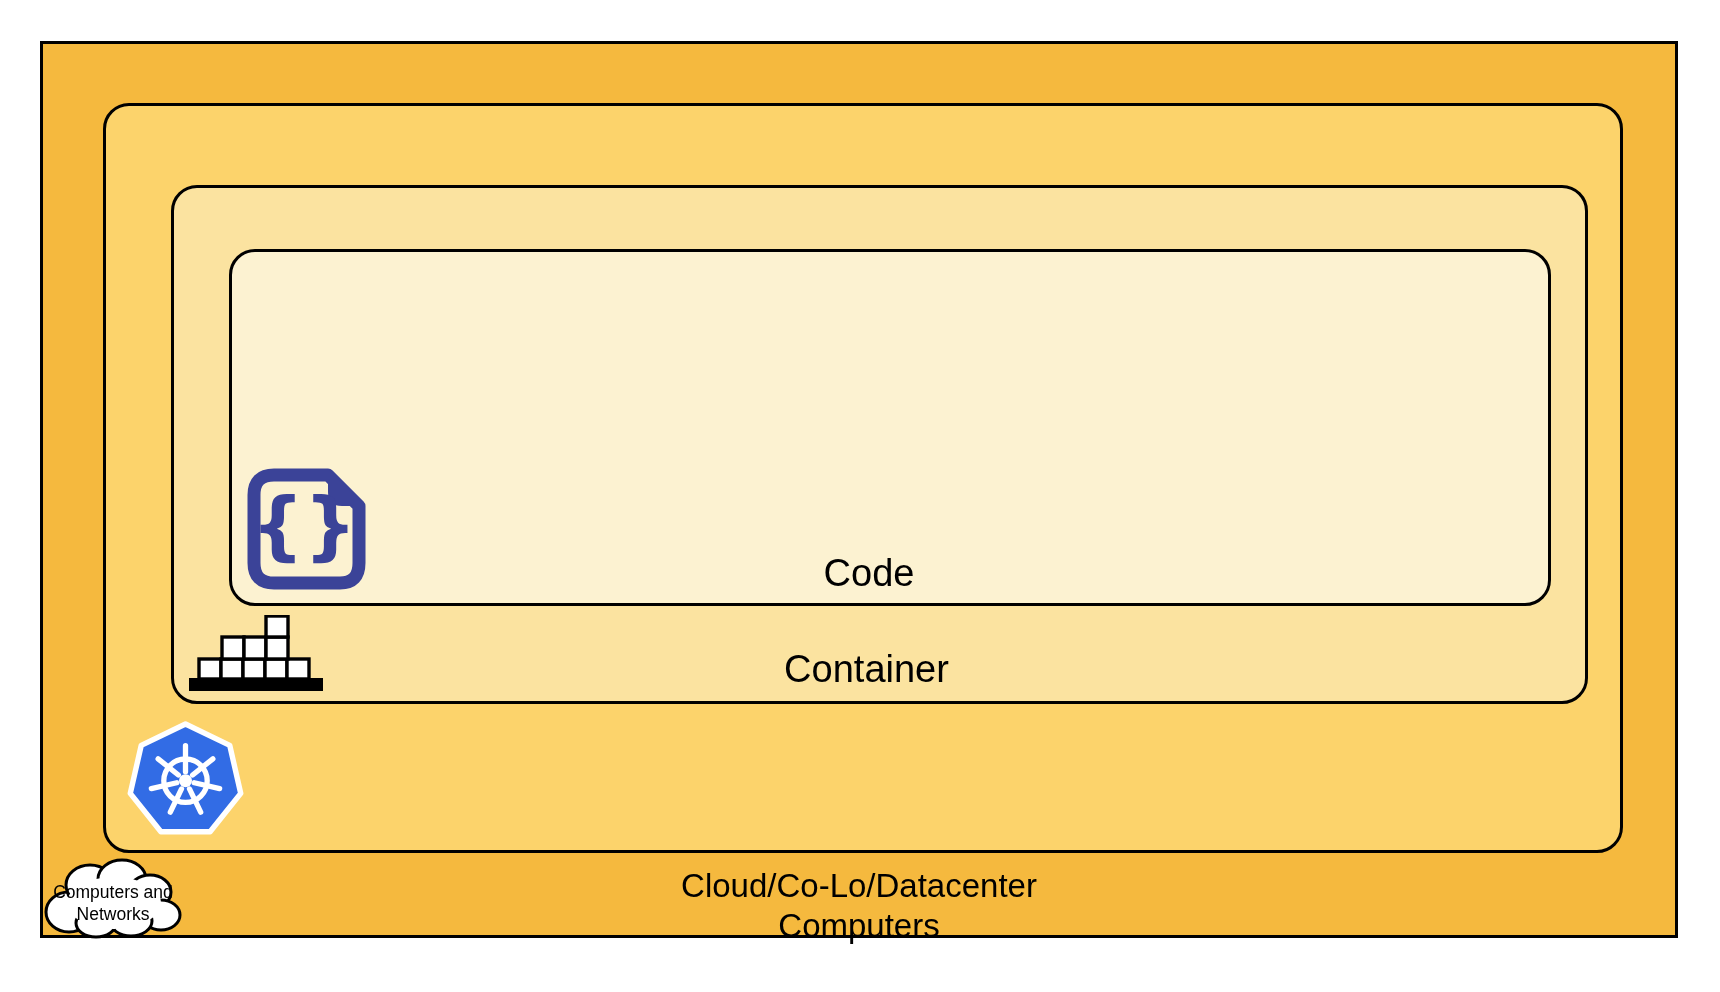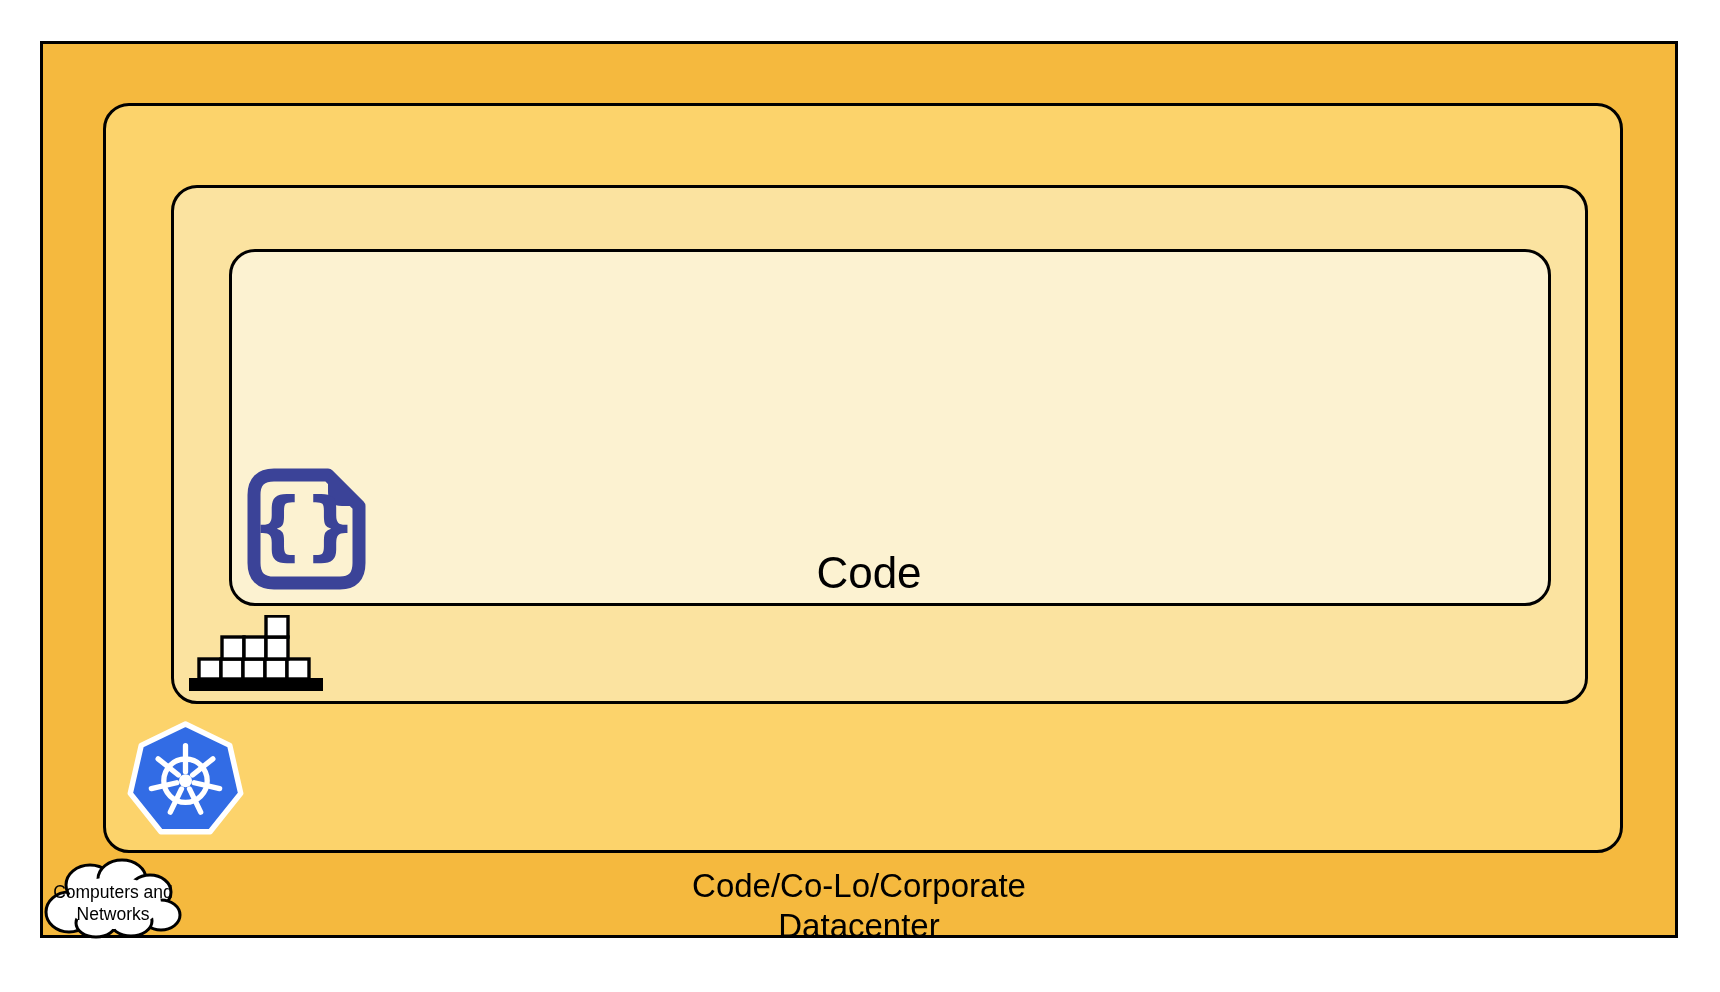--- a/index.html
+++ b/index.html
@@ -23,21 +23,21 @@
     left: 65px; top: 79px; width: 1417px; height: 519px;
     background: #FBE3A0; border-radius: 26px;
   }
   .box-code {
     left: 55px; top: 61px; width: 1322px; height: 357px;
     background: #FCF2D1; border-radius: 26px;
   }
   .label {
     position: absolute; left: 0; width: 100%;
     text-align: center; color: #000000;
-    font-size: 44px; line-height: 44px; white-space: nowrap;
+    font-size: 38px; line-height: 44px; white-space: nowrap;
   }
   .label-code      { top: 299px; transform: translateX(-21px); }
   .label-container { top: 459px; transform: translateX(-13px); }
   .label-cluster   { top: 692px; }
   .label-datacenter{ top: 822px; font-size: 33px; line-height: 40px; white-space: normal; }
   .icon { position: absolute; }
   .icon-code   { left: 14px;  top: 215px; width: 121px; height: 124px; }
   .icon-bricks { left: 15px;  top: 427px; width: 134px; height: 76px;  }
   .icon-k8s    { left: 19px;  top: 612px; width: 121px; height: 123px; }
   .icon-cloud  { left: -1px;  top: 808px; width: 143px; height: 90px;  }
@@ -78,41 +78,42 @@
             <rect x="54" y="44" width="22" height="20"></rect>
             <rect x="76" y="44" width="22" height="20"></rect>
             <rect x="98" y="44" width="22" height="20"></rect>
             <rect x="33" y="22" width="22" height="22"></rect>
             <rect x="55" y="22" width="22" height="22"></rect>
             <rect x="77" y="22" width="22" height="22"></rect>
             <rect x="77" y="1" width="22" height="21"></rect>
           </g>
           <rect x="0" y="63" width="134" height="13" fill="#000000"></rect>
         </svg>
+        <div class="label label-container">Container</div>
       </div>
 
       <svg class="icon icon-k8s" viewBox="0 0 100 102" aria-hidden="true">
         <polygon points="50,5 86.7,22.7 95.8,62.5 70.4,94.3 29.6,94.3 4.2,62.5 13.3,22.7" fill="#326CE5" stroke="#FFFFFF" stroke-width="4.5" stroke-linejoin="round"></polygon>
         <g stroke="#FFFFFF" stroke-width="4.4" stroke-linecap="round" fill="none">
           <circle cx="50" cy="52" r="18"></circle>
           <line x1="50" y1="44.5" x2="50" y2="23"></line>
           <line x1="55.9" y1="47.3" x2="72.7" y2="33.9"></line>
           <line x1="57.3" y1="53.7" x2="78.3" y2="58.5"></line>
           <line x1="53.3" y1="58.8" x2="62.6" y2="78.1"></line>
           <line x1="46.7" y1="58.8" x2="37.4" y2="78.1"></line>
           <line x1="42.7" y1="53.7" x2="21.7" y2="58.5"></line>
           <line x1="44.1" y1="47.3" x2="27.3" y2="33.9"></line>
         </g>
         <circle cx="50" cy="52" r="5.4" fill="#FFFFFF"></circle>
       </svg>
     </div>
 
     <div class="label label-datacenter">
-      <span>Code/Co-Lo/Corporate</span><br>
-      <span>Datacenter</span>
+      <span>Cloud/Co-Lo/Datacenter</span><br>
+      <span>Computers</span>
     </div>
 
     <svg class="icon icon-cloud" viewBox="0 0 143 90" aria-hidden="true">
       <g fill="#FFFFFF" stroke="#000000" stroke-width="3">
         <ellipse cx="27" cy="60" rx="23" ry="20"></ellipse>
         <ellipse cx="48" cy="33" rx="24" ry="20"></ellipse>
         <ellipse cx="80" cy="27" rx="24" ry="19"></ellipse>
         <ellipse cx="108" cy="40" rx="21" ry="17"></ellipse>
         <ellipse cx="119" cy="63" rx="19" ry="15"></ellipse>
         <ellipse cx="89" cy="69" rx="21" ry="15"></ellipse>

